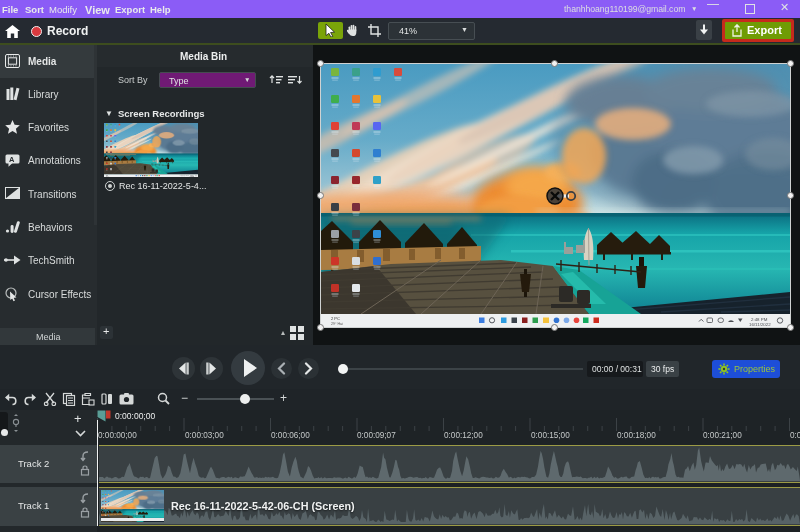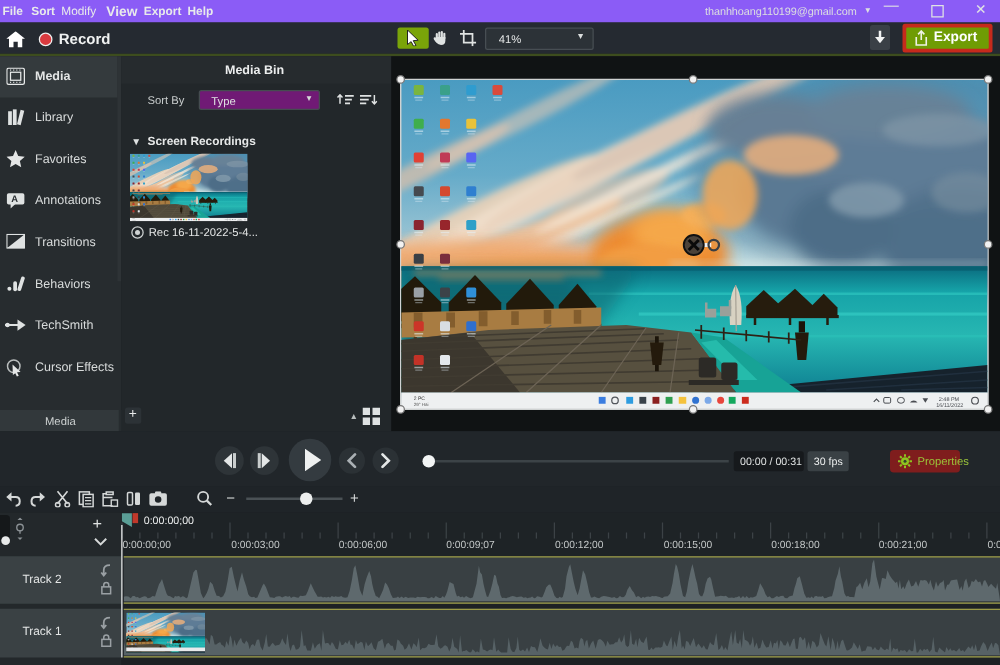--- a/index.html
+++ b/index.html
@@ -532,21 +532,21 @@
   <div class="abs" style="left:347px;top:23px;width:236px;height:2px;background:#3c4347"></div>
   <div class="abs" style="left:338px;top:19px;width:10px;height:10px;border-radius:50%;background:#f2f4f4"></div>
 
   <div class="abs" style="left:587px;top:16px;width:56px;height:16px;background:#16191c;border-radius:2px">
     <div class="txt" style="left:5px;top:3px;font-size:8.5px;color:#dfe2e2">00:00 / 00:31</div>
   </div>
   <div class="abs" style="left:646px;top:16px;width:33px;height:16px;background:#3a4145;border-radius:2px">
     <div class="txt" style="left:5px;top:3px;font-size:8.5px;color:#eceeee">30 fps</div>
   </div>
 
-  <div class="abs" style="left:712px;top:15px;width:56px;height:18px;background:#7f1d1d;border-radius:3px">
+  <div class="abs" style="left:712px;top:15px;width:68px;height:18px;background:#1d4ed8;border-radius:3px">
     <svg class="abs" style="left:6px;top:3px" width="12" height="12" viewBox="0 0 12 12">
       <circle cx="6" cy="6" r="3.2" fill="#8fc31f"></circle>
       <g stroke="#8fc31f" stroke-width="1.6">
         <line x1="6" y1="0.4" x2="6" y2="2.4"></line>
             <line x1="6" y1="9.6" x2="6" y2="11.6"></line>
         <line x1="0.4" y1="6" x2="2.4" y2="6"></line>
             <line x1="9.6" y1="6" x2="11.6" y2="6"></line>
         <line x1="2" y1="2" x2="3.4" y2="3.4"></line>
             <line x1="8.6" y1="8.6" x2="10" y2="10"></line>
         <line x1="10" y1="2" x2="8.6" y2="3.4"></line>
@@ -725,18 +725,19 @@
   <div class="abs" style="left:99px;top:77px;width:701px;height:39px;background:#394043;border-top:1.5px solid #9c9b45;border-bottom:1.5px solid #9c9b45;box-sizing:border-box">
     <svg class="abs" style="left:0;top:16px" width="701" height="20" viewBox="0 0 701 20" preserveAspectRatio="none">
       <polygon points="0,20 0.0,8.9 1.8,16.0 3.2,11.9 4.4,12.6 5.8,16.3 7.4,12.4 9.1,2.9 10.8,10.4 12.3,6.2 14.0,12.3 15.6,12.7 17.0,8.2 18.4,8.8 19.6,12.2 20.8,14.5 21.8,12.6 23.5,11.8 24.8,12.0 26.3,12.5 28.0,6.9 29.2,8.7 30.8,3.6 32.6,14.6 33.7,5.0 35.5,4.9 37.0,2.4 38.3,2.4 39.5,14.2 40.7,2.8 41.9,13.7 43.0,7.8 44.3,9.4 45.7,10.4 47.4,3.0 48.8,5.6 50.3,11.8 51.7,4.5 53.2,3.8 54.8,10.5 56.5,11.6 57.6,7.4 58.8,7.5 60.2,0.0 61.5,4.5 63.3,12.4 64.5,9.1 65.6,5.9 67.2,8.1 68.6,11.3 69.7,3.8 71.2,5.2 72.7,11.6 74.0,11.5 75.3,10.5 77.1,9.5 78.3,12.0 79.5,12.3 80.9,14.2 82.1,8.8 83.8,12.6 85.1,4.2 86.1,6.4 87.4,14.1 88.5,7.5 90.1,12.6 91.9,8.8 93.8,6.2 94.8,9.6 96.5,11.2 98.0,8.3 99.5,10.3 100.7,15.4 101.9,12.1 103.4,11.2 104.8,13.0 106.5,7.8 108.3,7.5 109.4,13.2 111.1,16.3 112.8,10.1 114.0,3.2 115.3,13.1 116.8,13.3 118.1,11.3 119.2,10.1 121.1,12.6 122.5,12.1 124.4,11.7 125.4,10.4 126.8,6.6 128.1,9.5 129.8,11.9 130.9,2.5 132.4,13.2 133.5,16.7 134.7,12.3 136.2,11.5 137.7,15.7 139.6,15.2 141.0,13.1 142.3,0.0 144.0,12.9 145.2,11.9 146.8,16.3 148.6,16.3 149.7,16.5 151.3,9.7 152.8,15.0 154.7,12.0 155.9,11.2 156.9,10.5 158.1,16.5 159.3,0.0 161.0,10.8 162.5,10.4 163.6,10.3 165.2,12.6 166.5,9.6 167.8,11.1 169.6,15.0 171.3,15.5 172.8,8.1 174.2,12.2 175.7,11.8 177.5,9.3 178.8,11.1 180.4,7.7 181.5,11.8 182.7,11.8 184.4,15.6 185.7,8.0 186.9,11.2 187.9,10.7 189.6,9.3 191.1,10.2 192.5,15.9 193.7,9.1 195.4,13.0 196.8,11.6 198.2,9.7 199.9,14.6 201.7,16.1 203.4,9.4 205.1,8.6 206.9,6.9 208.8,14.9 210.2,11.2 211.8,10.2 213.7,12.5 215.2,12.5 216.3,16.3 217.6,15.7 218.9,7.6 220.5,8.5 221.6,10.8 223.5,12.6 224.7,15.7 226.4,14.3 228.2,10.6 230.1,15.5 231.8,10.5 233.3,11.9 234.3,13.8 236.0,6.0 237.1,16.1 238.9,14.3 240.5,14.6 242.2,13.8 243.8,11.0 245.6,12.0 247.0,12.0 248.7,11.8 250.2,3.3 251.6,12.9 253.4,15.0 255.2,13.8 256.2,12.6 257.3,12.1 259.0,13.4 260.4,17.1 261.8,13.9 263.0,6.1 264.4,13.3 265.5,14.1 266.8,15.2 267.9,17.9 269.1,4.2 270.6,17.4 271.6,16.8 272.6,16.7 274.1,15.9 275.8,17.4 277.0,18.0 278.0,17.6 279.1,15.4 280.6,16.8 281.6,18.0 282.6,16.9 284.4,18.0 285.7,6.7 287.3,15.5 288.9,15.9 290.7,17.1 292.4,15.9 293.7,15.5 295.0,16.1 296.2,5.7 298.0,17.4 299.6,15.6 300.7,17.0 302.0,18.0 303.6,18.0 304.9,18.0 306.7,18.0 307.9,5.8 309.5,14.9 310.7,17.2 312.4,17.8 314.1,14.3 315.2,5.2 316.4,15.9 317.6,16.7 319.4,15.5 321.0,17.2 322.7,13.9 324.2,17.6 325.8,12.7 327.1,13.6 329.0,13.8 330.8,17.6 332.2,12.1 333.3,6.5 335.0,12.3 336.2,13.7 337.7,15.0 339.3,15.5 340.8,10.2 342.1,15.1 343.5,10.7 345.2,13.5 346.6,12.0 348.2,13.5 349.7,13.3 350.9,16.6 352.5,15.8 353.6,13.9 354.6,12.6 356.3,12.8 357.8,8.6 359.1,9.5 360.7,14.8 362.0,13.9 363.7,14.7 364.7,8.8 365.8,6.2 367.5,7.5 368.5,13.1 369.5,9.1 370.8,7.8 372.1,14.7 373.9,10.5 375.6,8.4 377.5,14.9 379.3,8.0 381.0,7.1 382.3,7.9 384.0,9.8 385.7,13.3 386.9,8.6 388.8,11.7 390.5,11.4 391.7,11.4 393.4,9.8 394.9,9.8 396.3,5.7 397.9,10.0 399.3,8.0 400.4,3.3 401.4,11.7 402.8,13.5 404.2,12.6 405.7,0.0 406.7,10.9 408.3,11.9 409.9,6.9 410.9,13.8 412.3,6.2 414.1,9.4 415.9,10.4 417.0,7.8 418.3,5.2 419.6,15.7 420.9,16.0 422.1,13.9 423.4,15.7 425.3,14.0 426.8,13.9 428.1,13.7 429.1,14.2 430.8,13.3 432.1,8.4 433.9,12.3 435.0,12.9 436.7,8.6 438.1,5.1 439.2,16.0 440.6,8.5 442.3,13.8 443.7,4.7 444.9,0.0 446.4,14.7 447.4,12.3 448.8,15.6 449.8,8.8 451.6,9.4 453.2,12.8 454.5,9.6 456.0,6.3 457.8,13.8 459.7,10.7 461.2,12.8 462.5,14.5 464.0,12.2 465.7,15.3 467.1,15.5 469.0,9.5 470.4,11.3 472.1,12.1 474.0,2.3 475.7,15.9 477.1,14.8 478.5,11.9 480.1,16.2 481.2,13.5 483.0,16.4 484.2,9.5 486.0,1.0 487.3,12.2 489.2,0.0 490.3,9.9 491.8,11.2 493.1,7.1 494.5,14.6 495.6,0.0 496.8,7.8 498.1,8.4 499.7,9.5 501.0,12.5 502.2,10.4 503.3,5.0 504.5,14.2 506.3,9.9 507.6,15.0 509.3,14.1 511.0,7.6 512.3,11.2 514.0,14.0 515.9,13.5 517.6,8.1 519.0,14.8 520.2,10.2 521.7,10.7 522.9,7.9 524.0,15.4 525.2,8.1 526.6,9.6 527.9,12.2 529.5,12.4 531.2,8.8 532.9,13.8 534.4,9.7 535.5,7.2 536.6,6.7 537.7,15.0 539.3,15.0 540.3,6.2 541.6,5.3 543.3,8.4 545.0,5.8 546.3,15.1 547.9,9.2 549.4,15.3 550.9,8.6 552.7,10.0 554.4,14.0 556.0,11.9 557.4,2.4 559.2,7.4 560.8,11.4 562.1,13.1 563.7,4.9 565.5,15.9 566.9,6.1 568.4,10.6 569.6,16.1 571.1,8.4 572.1,15.4 574.0,8.7 575.4,7.5 576.7,11.8 578.2,16.1 579.3,16.4 580.8,15.5 582.6,13.9 584.0,9.7 585.4,12.1 587.3,15.1 588.7,11.3 590.3,17.3 592.1,16.5 593.3,16.6 594.8,12.9 596.3,13.2 598.1,13.3 599.2,16.0 601.0,13.6 602.3,15.5 604.2,16.2 605.6,13.2 607.3,15.1 609.0,16.2 610.5,14.8 611.8,16.0 613.2,6.8 614.3,17.7 615.6,14.1 617.4,15.5 619.0,14.5 620.1,18.0 621.4,15.9 623.3,16.5 624.8,15.9 626.5,18.0 628.3,15.3 630.1,16.9 631.5,16.7 632.8,6.8 634.3,18.0 635.4,17.9 637.1,14.9 638.8,16.9 640.3,14.9 641.3,15.9 643.1,14.9 644.5,17.6 646.3,15.5 647.6,5.3 649.0,17.1 650.9,18.0 652.5,13.9 654.3,15.8 655.9,17.0 657.0,18.0 658.1,13.6 659.9,16.6 661.2,14.5 662.4,16.6 664.2,15.9 666.0,17.1 667.2,15.9 668.4,14.4 669.7,16.9 671.4,15.9 672.5,17.5 674.0,15.6 675.7,13.1 677.5,15.0 678.8,12.2 680.2,16.2 681.5,11.2 682.8,16.8 684.7,16.3 685.7,13.4 687.6,9.5 689.4,11.7 691.1,16.7 692.8,12.7 694.4,9.9 695.5,14.5 697.0,10.4 698.3,10.5 699.7,12.2 701,20" fill="#576266"></polygon>
     </svg>
     <div class="abs" style="left:2px;top:2px;width:63px;height:32px;background:#222">
       <svg width="63" height="32" viewBox="0 0 469 250" preserveAspectRatio="none">
             <use href="#wallpaper"></use>
           </svg>
       <div class="abs" style="left:0;top:28px;width:63px;height:3px;background:#e8eaec"></div>
     </div>
+    <div class="txt" style="left:72px;top:12px;font-size:10.8px;font-weight:bold;color:#f0f2f2;text-shadow:0 1px 2px rgba(0,0,0,.6)">Rec 16-11-2022-5-42-06-CH (Screen)</div>
   </div>
 
   <div class="abs" style="left:97px;top:10px;width:1px;height:106px;background:#f0f2f2"></div>
 </div>
 
 </div>
 
 </body></html>

